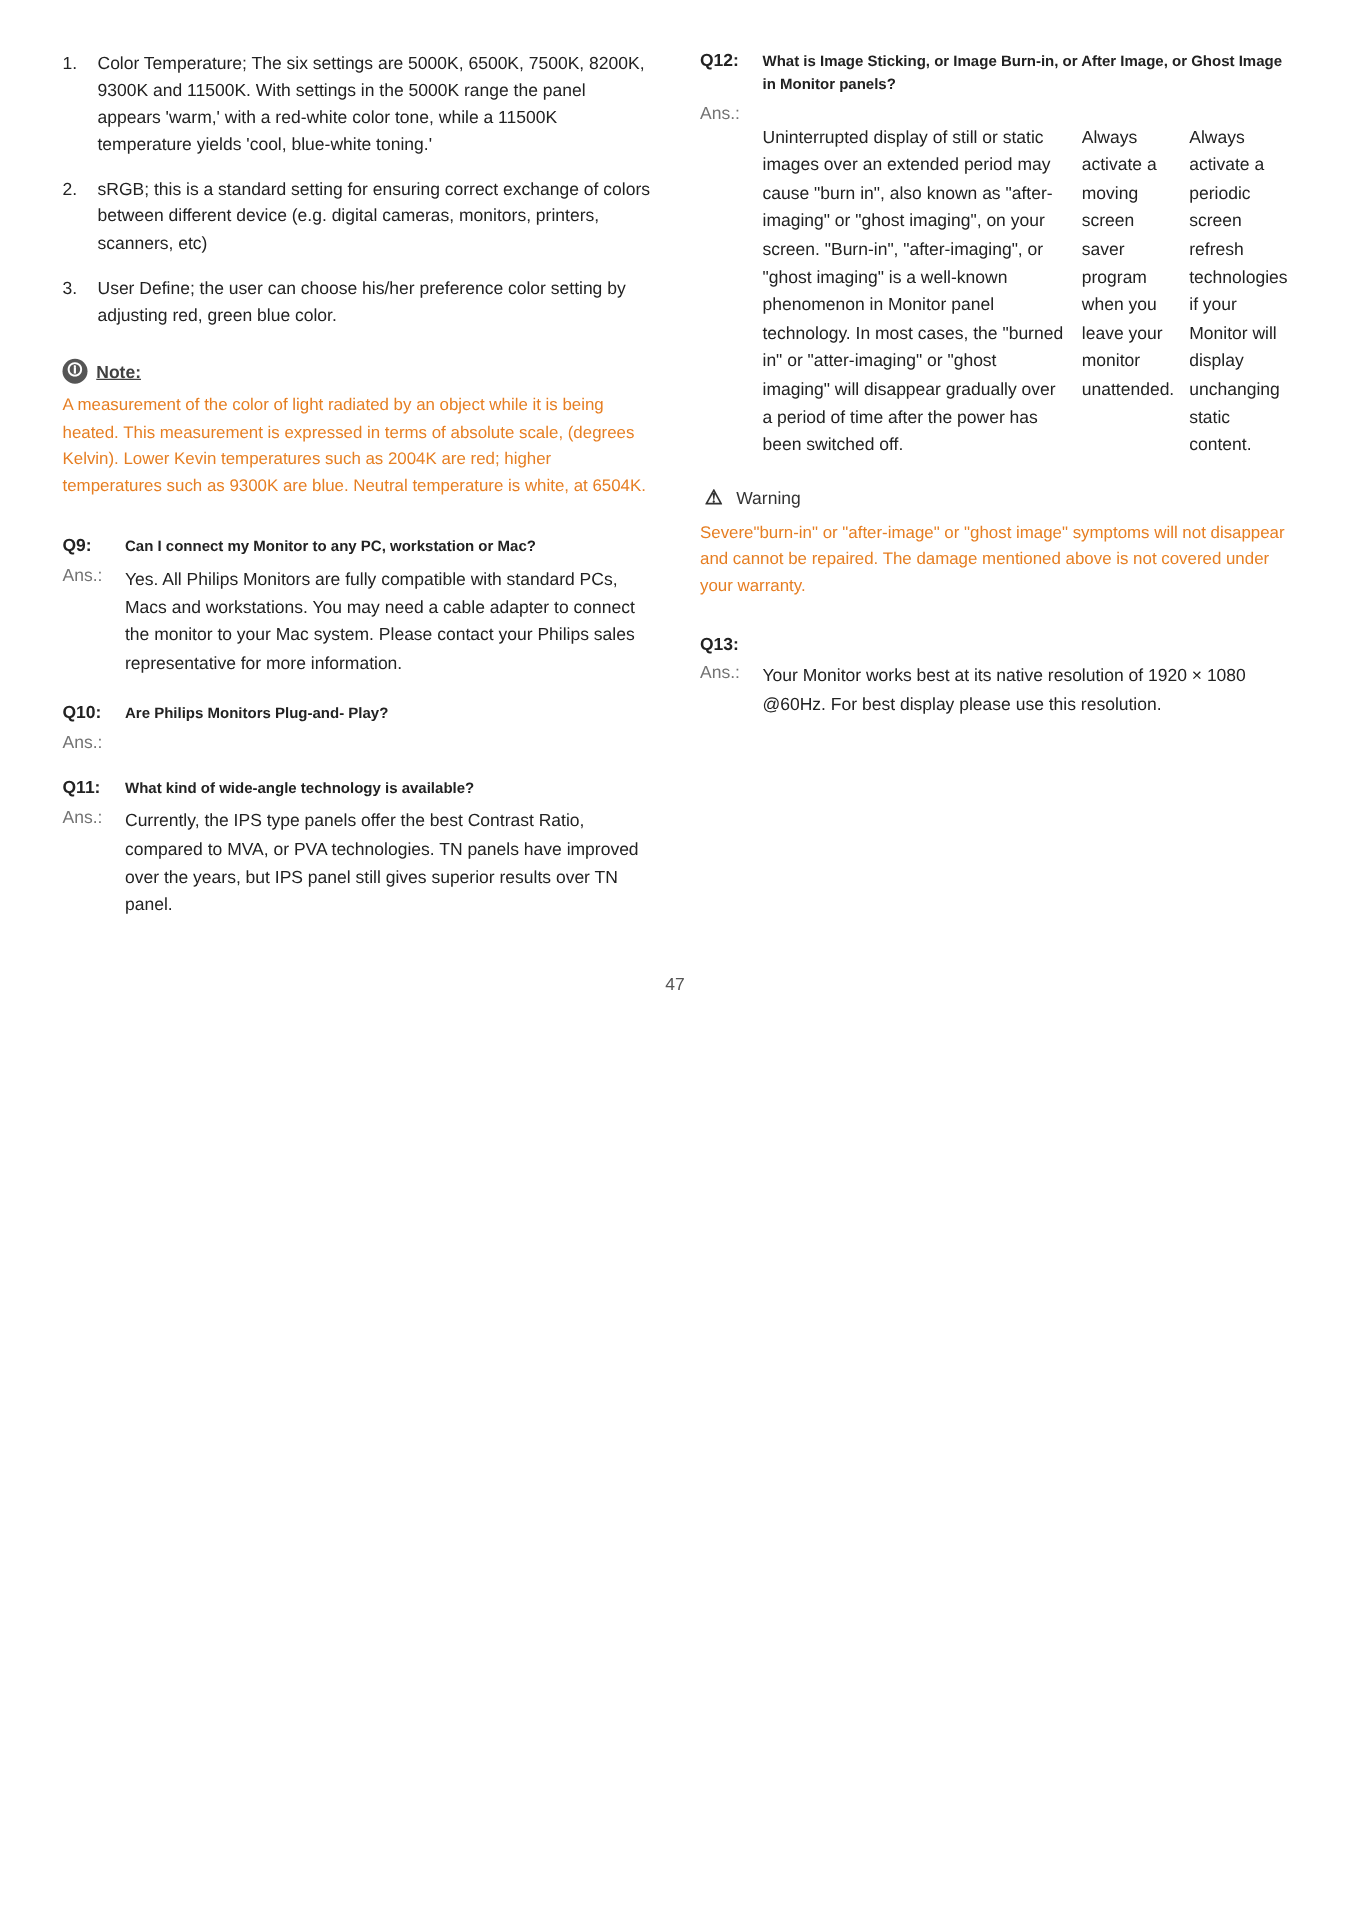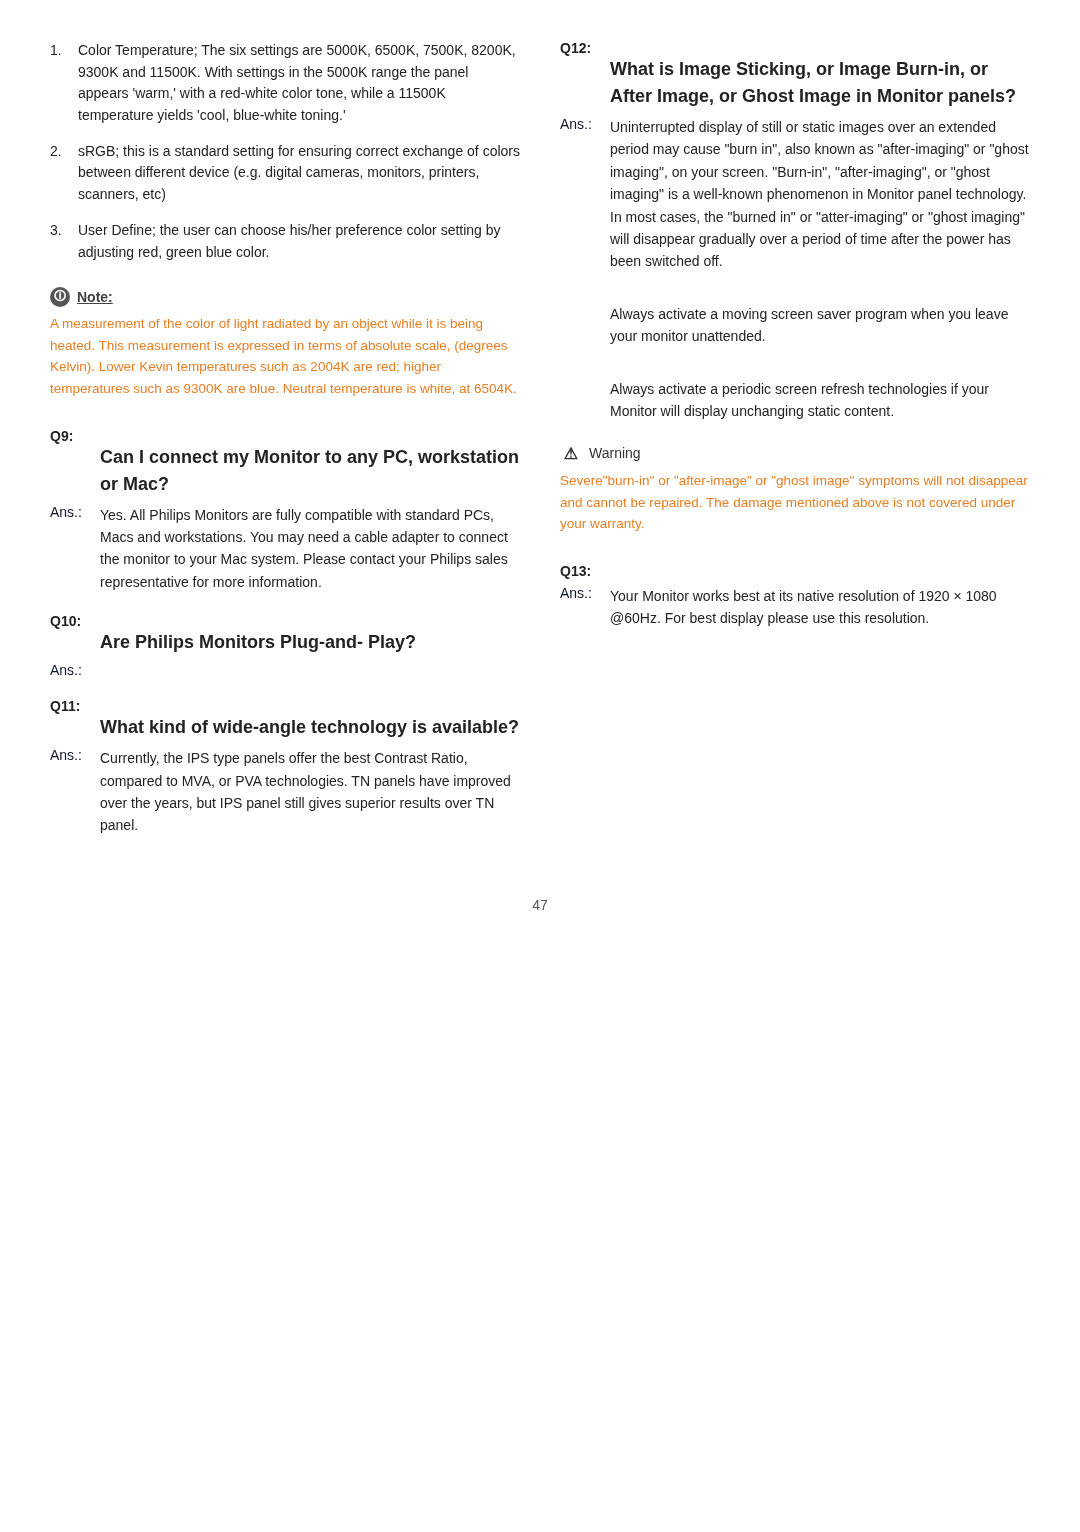--- a/index.html
+++ b/index.html
@@ -128,46 +128,45 @@
 
     .q-label {
       min-width: 38px;
       font-weight: bold;
       font-size: 14px;
       color: #222;
     }
 
     .q-text {
       font-weight: bold;
-      font-size: 18px;
+      font-size: 12px;
       color: #222;
       line-height: 1.5;
-      margin-top: 16px;
     }
 
     .answer-row {
       display: flex;
       gap: 12px;
     }
 
     .ans-label {
       min-width: 38px;
       font-size: 14px;
-      color: #0f172a;
+      color: #737373;
     }
 
     .ans-text {
       font-size: 14px;
       color: #222;
       line-height: 1.6;
     }
 
     .page-number {
       text-align: center;
-      margin-top: 40px;
+      margin-top: 24px;
       font-size: 14px;
       color: #555;
     }
 
     .note-label {
       font-weight: bold;
       color: #404040;
       text-decoration: underline;
     }
 
@@ -242,21 +241,21 @@
 
   <div class="right-column">
 
     <div class="qa-block">
       <div class="question-row">
         <span class="q-label">Q12:</span>
         <span class="q-text">What is Image Sticking, or Image Burn-in, or After Image, or Ghost Image in Monitor panels?</span>
       </div>
       <div class="answer-row">
         <span class="ans-label">Ans.:</span>
-        <div style="display:flex; flex-direction:column; gap:30px;">
+        <div style="display:flex; flex-direction:row; gap:12px;margin-top:16px;">
           <span class="ans-text">Uninterrupted display of still or static images over an extended period may cause "burn in", also known as "after-imaging" or "ghost imaging", on your screen. "Burn-in", "after-imaging", or "ghost imaging" is a well-known phenomenon in Monitor panel technology. In most cases, the "burned in" or "atter-imaging" or "ghost imaging" will disappear gradually over a period of time after the power has been switched off.</span>
           <span class="ans-text">Always activate a moving screen saver program when you leave your monitor unattended.</span>
           <span class="ans-text">Always activate a periodic screen refresh technologies if your Monitor will display unchanging static content.</span>
         </div>
       </div>
     </div>
 
     <div class="warning-box">
       <div class="warning-header">
         <span class="warning-icon">⚠</span>

